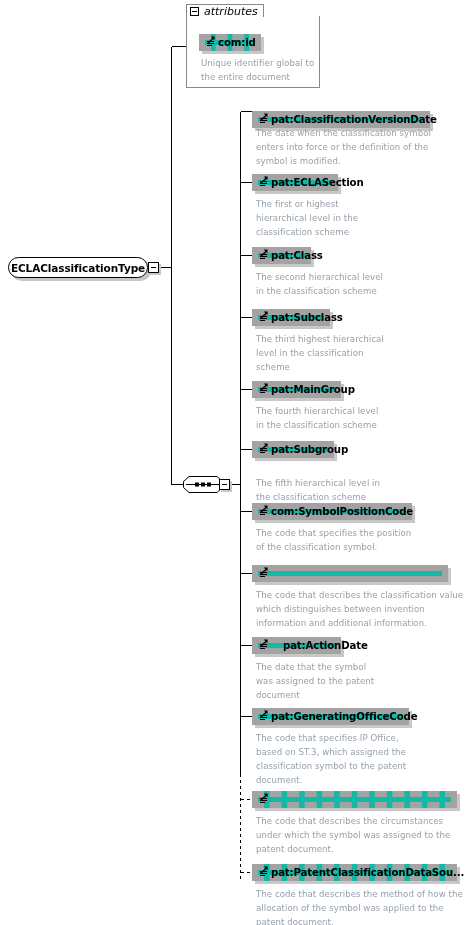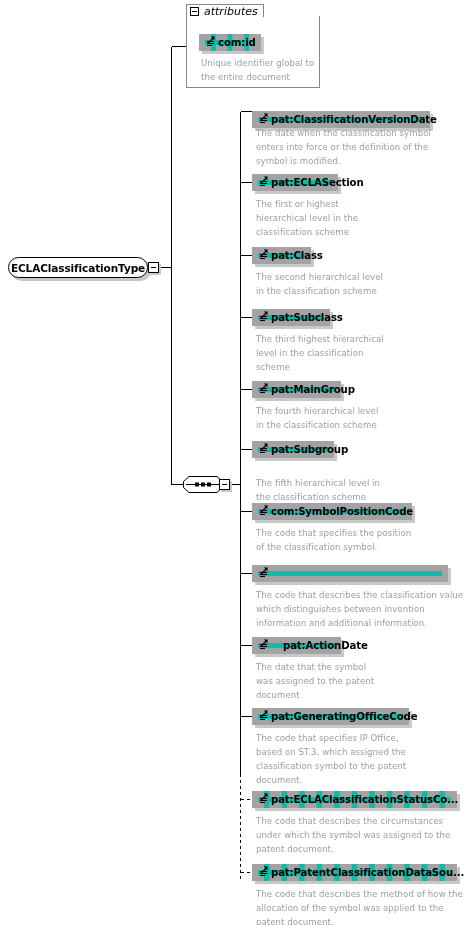--- a/index.html
+++ b/index.html
@@ -365,21 +365,20 @@
 <div class="node optional" style="left:252px; top:791px; width:205px;">
   <span class="glyph-lines">
       <i></i>
       <i></i>
       <i></i>
     </span>
   <svg class="glyph-arrow" viewBox="0 0 8 8" xmlns="http://www.w3.org/2000/svg">
     <path d="M0.5 7.5 L7 1.5" stroke="#000" stroke-width="1.4" fill="none"></path>
       <path d="M7.5 0.5 L7.5 4.2 L3.8 0.5 Z" fill="#000"></path>
   </svg>
-  <span class="nm">pat:ECLAClassificationStatusCo...</span>
 </div>
 <div class="annot" style="left:256px; top:814px; width:212px;">The code that describes the circumstances
 under which the symbol was assigned to the
 patent document.</div>
 
 <div class="node optional" style="left:252px; top:864px; width:205px;">
   <span class="glyph-lines">
       <i></i>
       <i></i>
       <i></i>

